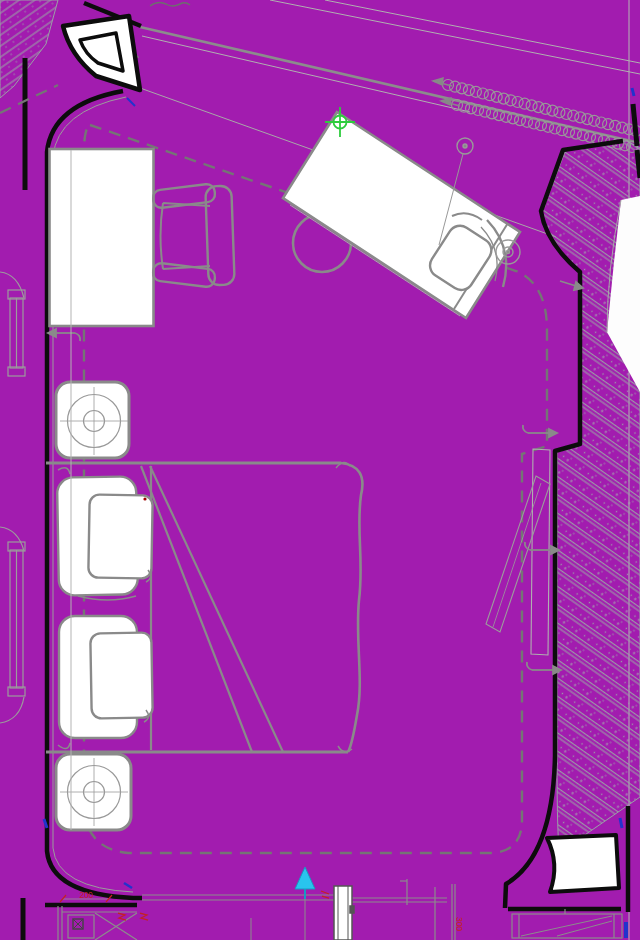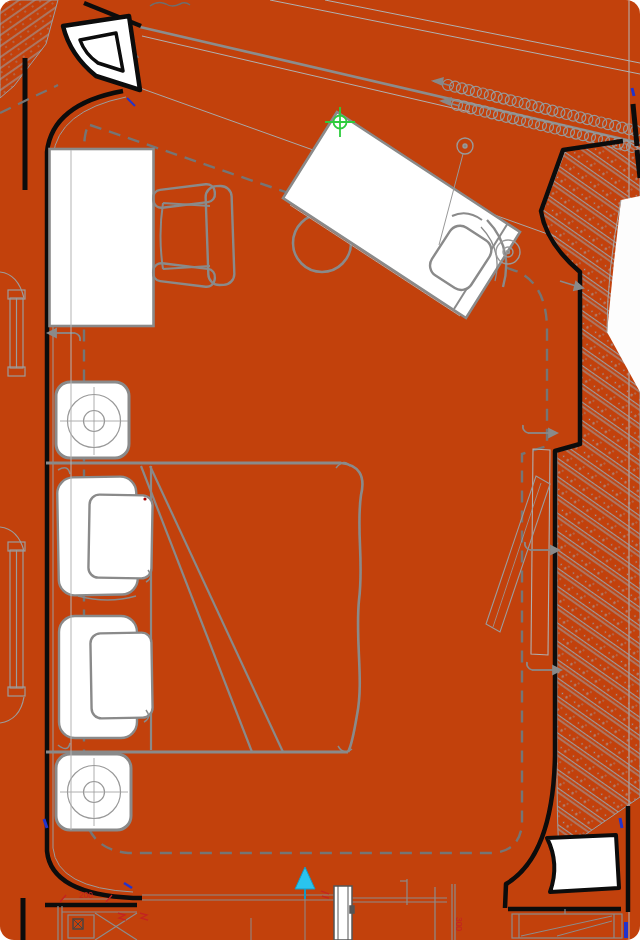--- a/index.html
+++ b/index.html
@@ -1,17 +1,17 @@
 <!DOCTYPE html>
 <html><head>
 <meta charset="utf-8">
 <style>
   html,body{margin:0;padding:0;background:#fff;}
-  .viewport{position:relative;width:640px;height:940px;overflow:hidden;background:#c2410c;
-            font-family:"Liberation Sans",sans-serif;border-radius:14px;}
+  .viewport{position:relative;width:640px;height:940px;overflow:hidden;background:#a21caf;
+            font-family:"Liberation Sans",sans-serif;}
   svg{display:block;}
   text{font-family:"Liberation Sans","DejaVu Sans",sans-serif;}
 </style>
 </head>
 <body>
 
 <div class="viewport">
 <svg width="640" height="940" viewBox="0 0 640 940">
   <defs>
     <pattern id="hatchR" width="15" height="15" patternUnits="userSpaceOnUse" patternTransform="rotate(-55)">

